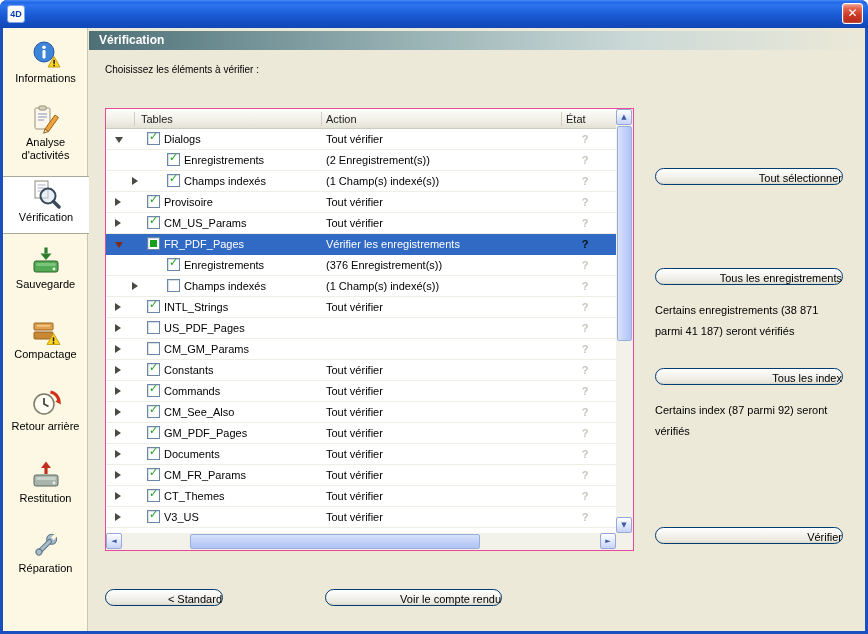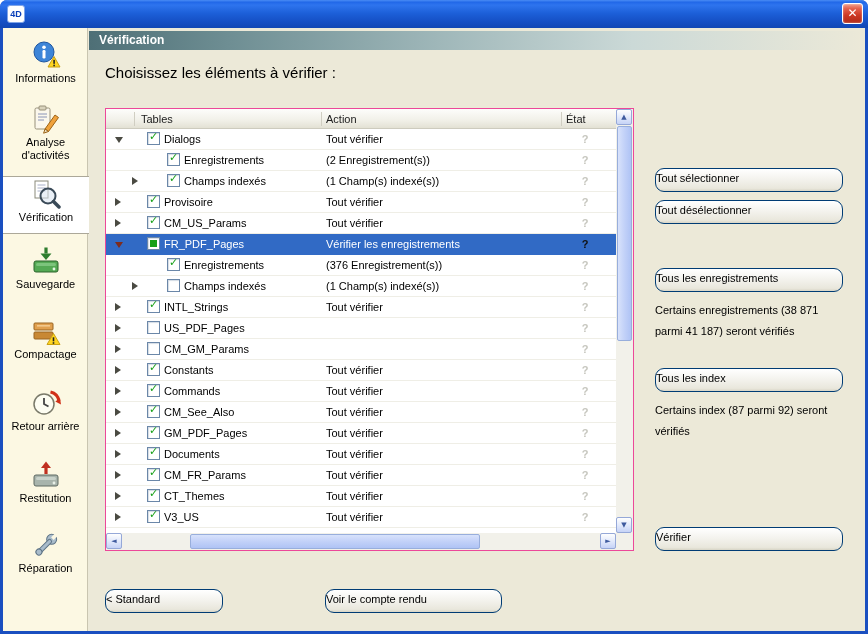--- a/index.html
+++ b/index.html
@@ -25,21 +25,21 @@
   .side-item { position:absolute; left:0; width:85px; display:flex; flex-direction:column; align-items:center; text-align:center; cursor:default; }
   .side-item.selected { width:86px; height:58px; background:#FFFFFF; border-top:1px solid #ACA899; border-bottom:1px solid #ACA899; z-index:2; padding-top:2px; }
   .sicon { width:30px; height:30px; display:block; margin-bottom:2px; }
   .slabel { font-size:11px; line-height:13px; color:#000; padding:0 2px; }
 
   
   .main { position:absolute; left:86px; top:0; right:0; bottom:0; }
   .header-bar { position:absolute; left:0; right:0; top:3px; height:19px;
     background:linear-gradient(90deg,#4E6F76 0%,#6E8E93 18%,#9FB7B9 45%,#CBD9D7 70%,#ECE9D8 100%); }
   .header-bar span { display:block; padding-left:10px; line-height:19px; color:#FFFFFF; font-weight:bold; font-size:12px; }
-  .instruction { position:absolute; left:16px; top:36px; font-size:15px; }
+  .instruction { position:absolute; left:16px; top:36px; font-size:10px; }
 
   
   .tablebox { position:absolute; left:16px; top:80px; width:529px; height:443px; background:#FFFFFF; border:1px solid #ec4899; }
   .thead { position:absolute; top:0; left:0; width:510px; height:20px;
     background:linear-gradient(180deg,#FDFDFB 0%,#F1F0E8 60%,#E3E1D4 100%); border-bottom:1px solid #CDCBBE; }
   .th { position:absolute; top:4px; font-size:11px; color:#202020; }
   .th-tables { left:35px; } .th-action { left:220px; } .th-etat { left:460px; }
   .hsep { position:absolute; top:3px; width:1px; height:14px; background:#D0CEC2; }
   .tbody { position:absolute; top:20px; left:0; width:510px; height:406px; overflow:hidden; }
 
@@ -69,23 +69,23 @@
     background:linear-gradient(180deg,#FEFEFE 0%,#E3EAFB 50%,#C6D3F7 100%);
     text-align:center; line-height:15px; font-size:7px; color:#3E5A9E; font-family:"DejaVu Sans",sans-serif; }
   .sbtn.up { top:0; left:0; } .sbtn.down { bottom:0; left:0; }
   .sbtn.left { left:0; top:0; } .sbtn.rightb { right:0; top:0; }
   .vthumb { position:absolute; left:1px; top:17px; width:15px; height:215px;
     background:linear-gradient(90deg,#D8E2FB 0%,#C2D1F8 50%,#AFC3F5 100%); border:1px solid #98AEDC; border-radius:2px; }
   .hthumb { position:absolute; top:1px; left:84px; width:290px; height:15px;
     background:linear-gradient(180deg,#D8E2FB 0%,#C2D1F8 50%,#AFC3F5 100%); border:1px solid #98AEDC; border-radius:2px; }
 
   
-  .xpbtn { position:absolute; height:24px; border:1px solid #003C74; border-radius:9px;
+  .xpbtn { position:absolute; height:17px; border:1px solid #003C74; border-radius:9px;
     background:linear-gradient(180deg,#FFFFFF 0%,#F4F3EE 45%,#E9E7DC 88%,#D8D5C6 100%);
-    font-size:11px; text-align:left; line-height:18px; color:#000; cursor:default; }
+    font-size:11px; text-align:right; line-height:18px; color:#000; cursor:default; }
 
   .note { position:absolute; width:192px; font-size:11px; line-height:21px; }
 </style>
 </head>
 <body>
 
 <div class="window">
 
   <div class="titlebar">
     <div class="app-icon">4D</div>
@@ -380,21 +380,20 @@
         <div class="hscroll">
           <div class="sbtn left">◄</div>
           <div class="hthumb"></div>
           <div class="sbtn rightb">►</div>
         </div>
 
         <div class="corner"></div>
       </div>
 
       <div class="xpbtn" style="left:566px; top:140px; width:188px;">Tout sélectionner</div>
-      <div class="xpbtn" style="left:566px; top:172px; width:188px;">Tout désélectionner</div>
       <div class="xpbtn" style="left:566px; top:240px; width:188px;">Tous les enregistrements</div>
       <div class="note" style="left:566px; top:272px;">Certains enregistrements (38 871 parmi 41 187) seront vérifiés</div>
       <div class="xpbtn" style="left:566px; top:340px; width:188px;">Tous les index</div>
       <div class="note" style="left:566px; top:372px;">Certains index (87 parmi 92) seront vérifiés</div>
       <div class="xpbtn" style="left:566px; top:499px; width:188px;">Vérifier</div>
 
       <div class="xpbtn" style="left:16px; top:561px; width:118px;">&lt; Standard</div>
       <div class="xpbtn" style="left:236px; top:561px; width:177px;">Voir le compte rendu</div>
 
     </div>

